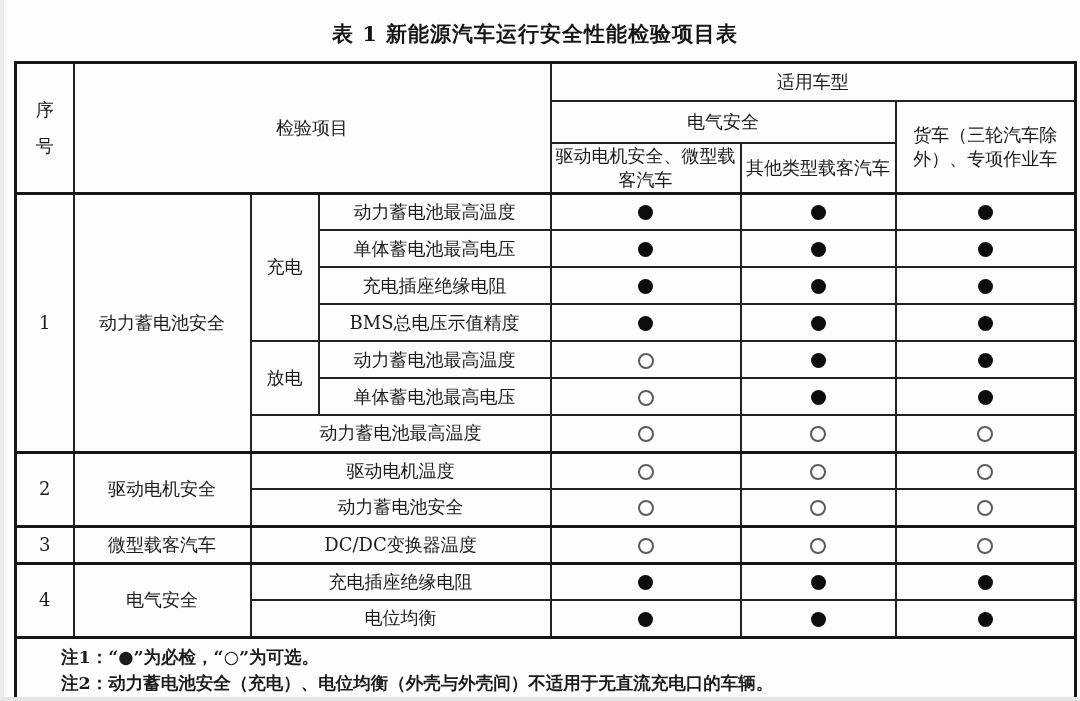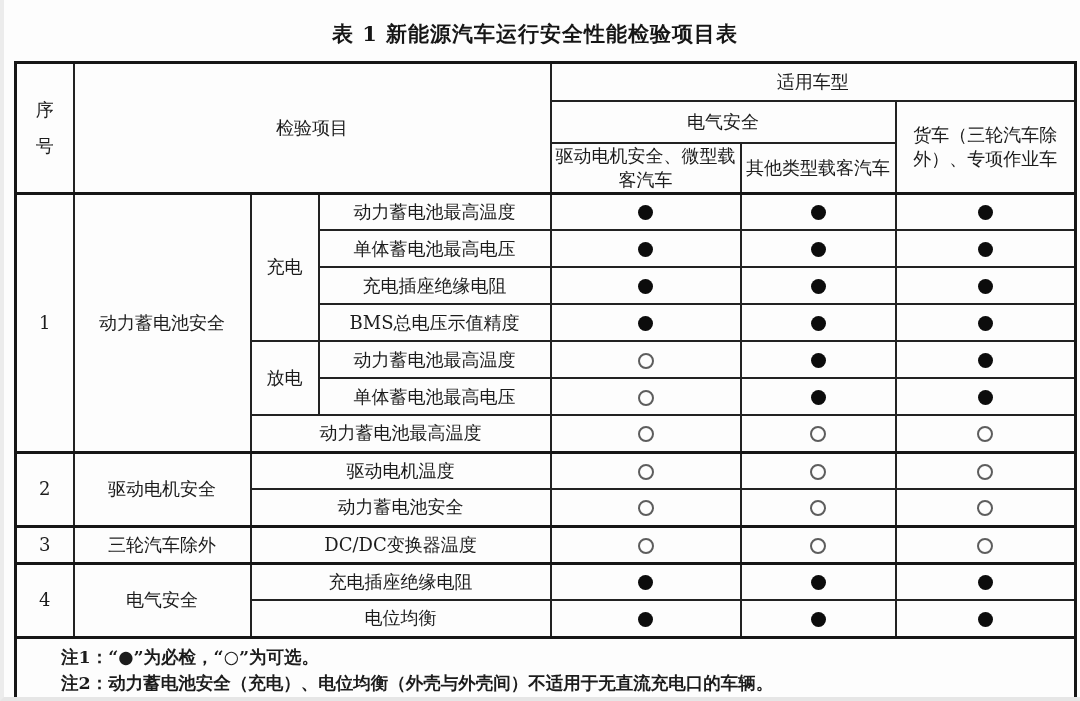--- a/index.html
+++ b/index.html
@@ -146,21 +146,21 @@
     </tr>
     <tr class="dr">
       <td colspan="2">动力蓄电池安全</td>
       <td><span class="mark" data-val="open"></span></td>
       <td><span class="mark" data-val="open"></span></td>
       <td><span class="mark" data-val="open"></span></td>
     </tr>
 
     <tr class="dr section">
       <td class="c-serial">3</td>
-      <td>三轮汽车除外</td>
+      <td>微型载客汽车</td>
       <td colspan="2">DC/DC变换器温度</td>
       <td><span class="mark" data-val="open"></span></td>
       <td><span class="mark" data-val="open"></span></td>
       <td><span class="mark" data-val="open"></span></td>
     </tr>
 
     <tr class="dr section">
       <td class="c-serial" rowspan="2">4</td>
       <td rowspan="2">电气安全</td>
       <td colspan="2">充电插座绝缘电阻</td>

